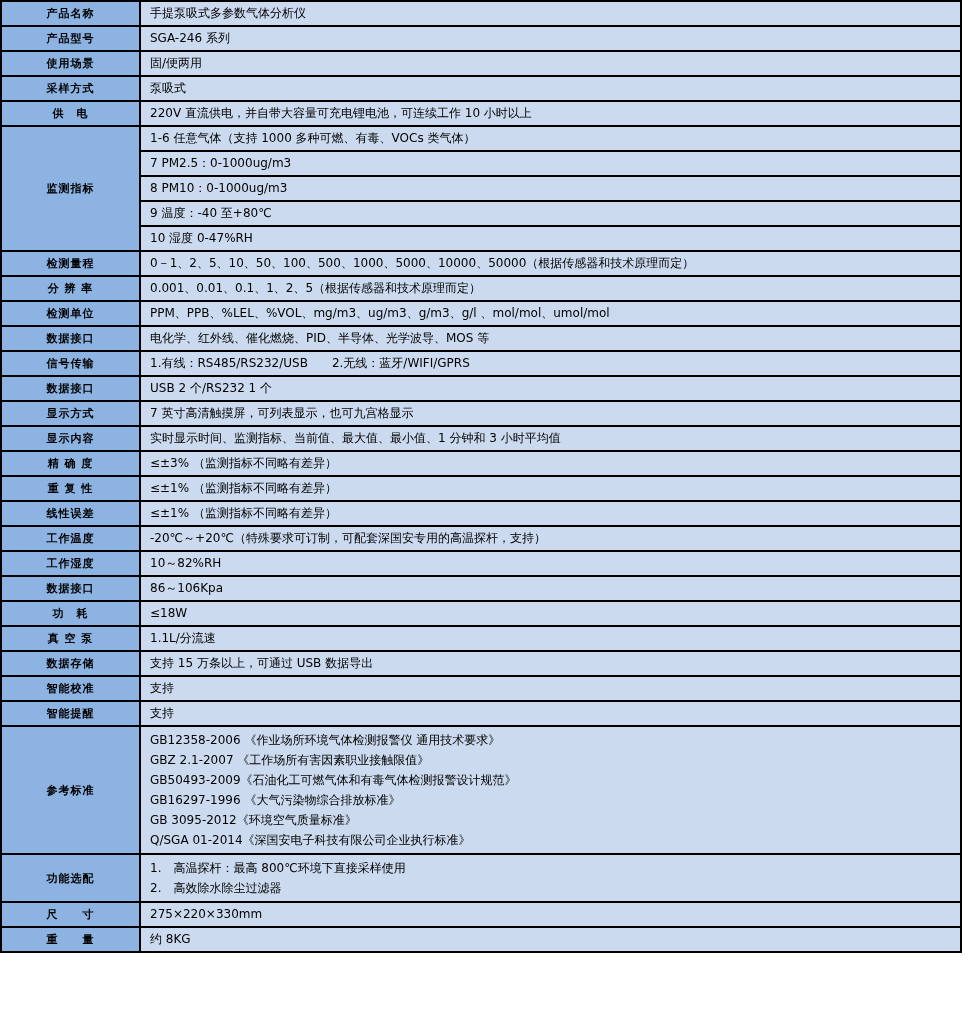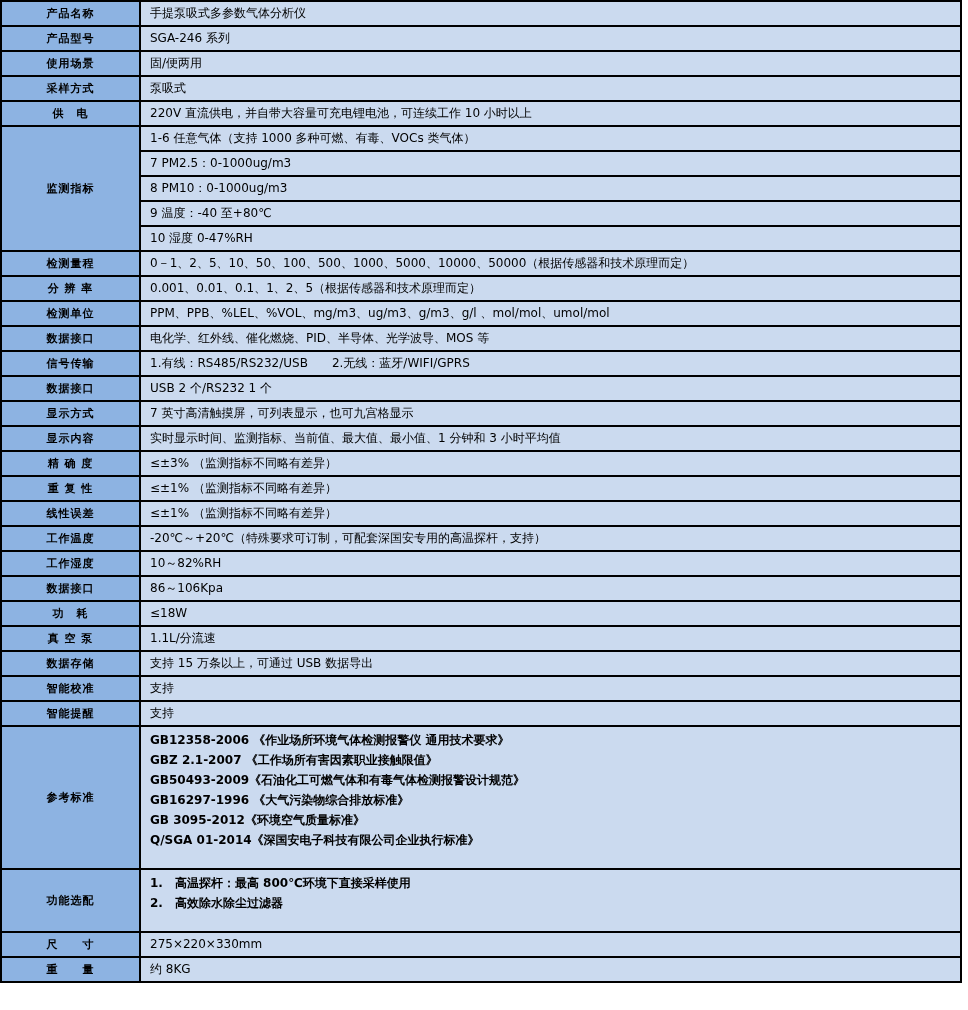--- a/index.html
+++ b/index.html
@@ -42,21 +42,21 @@
     padding:2px 6px 2px 9px;
     white-space:pre-wrap;
     line-height:1.55;
   }
   tr.r-unit{height:25px;}
   tr.r-unit td.value{padding-top:0;padding-bottom:0;}
   td.value .ml{
     line-height:20px;
     white-space:pre-wrap;
   }
-  td.value.multiline{padding-top:3px;padding-bottom:18px;font-weight:bold;}
+  td.value.multiline{padding-top:3px;padding-bottom:3px;}
 </style>
 </head>
 <body>
 
 <div class="page">
   <table class="spec">
     <tbody>
         <tr class="r-unit">
           <td class="label">产品名称</td>
           <td class="value">手提泵吸式多参数气体分析仪</td>

